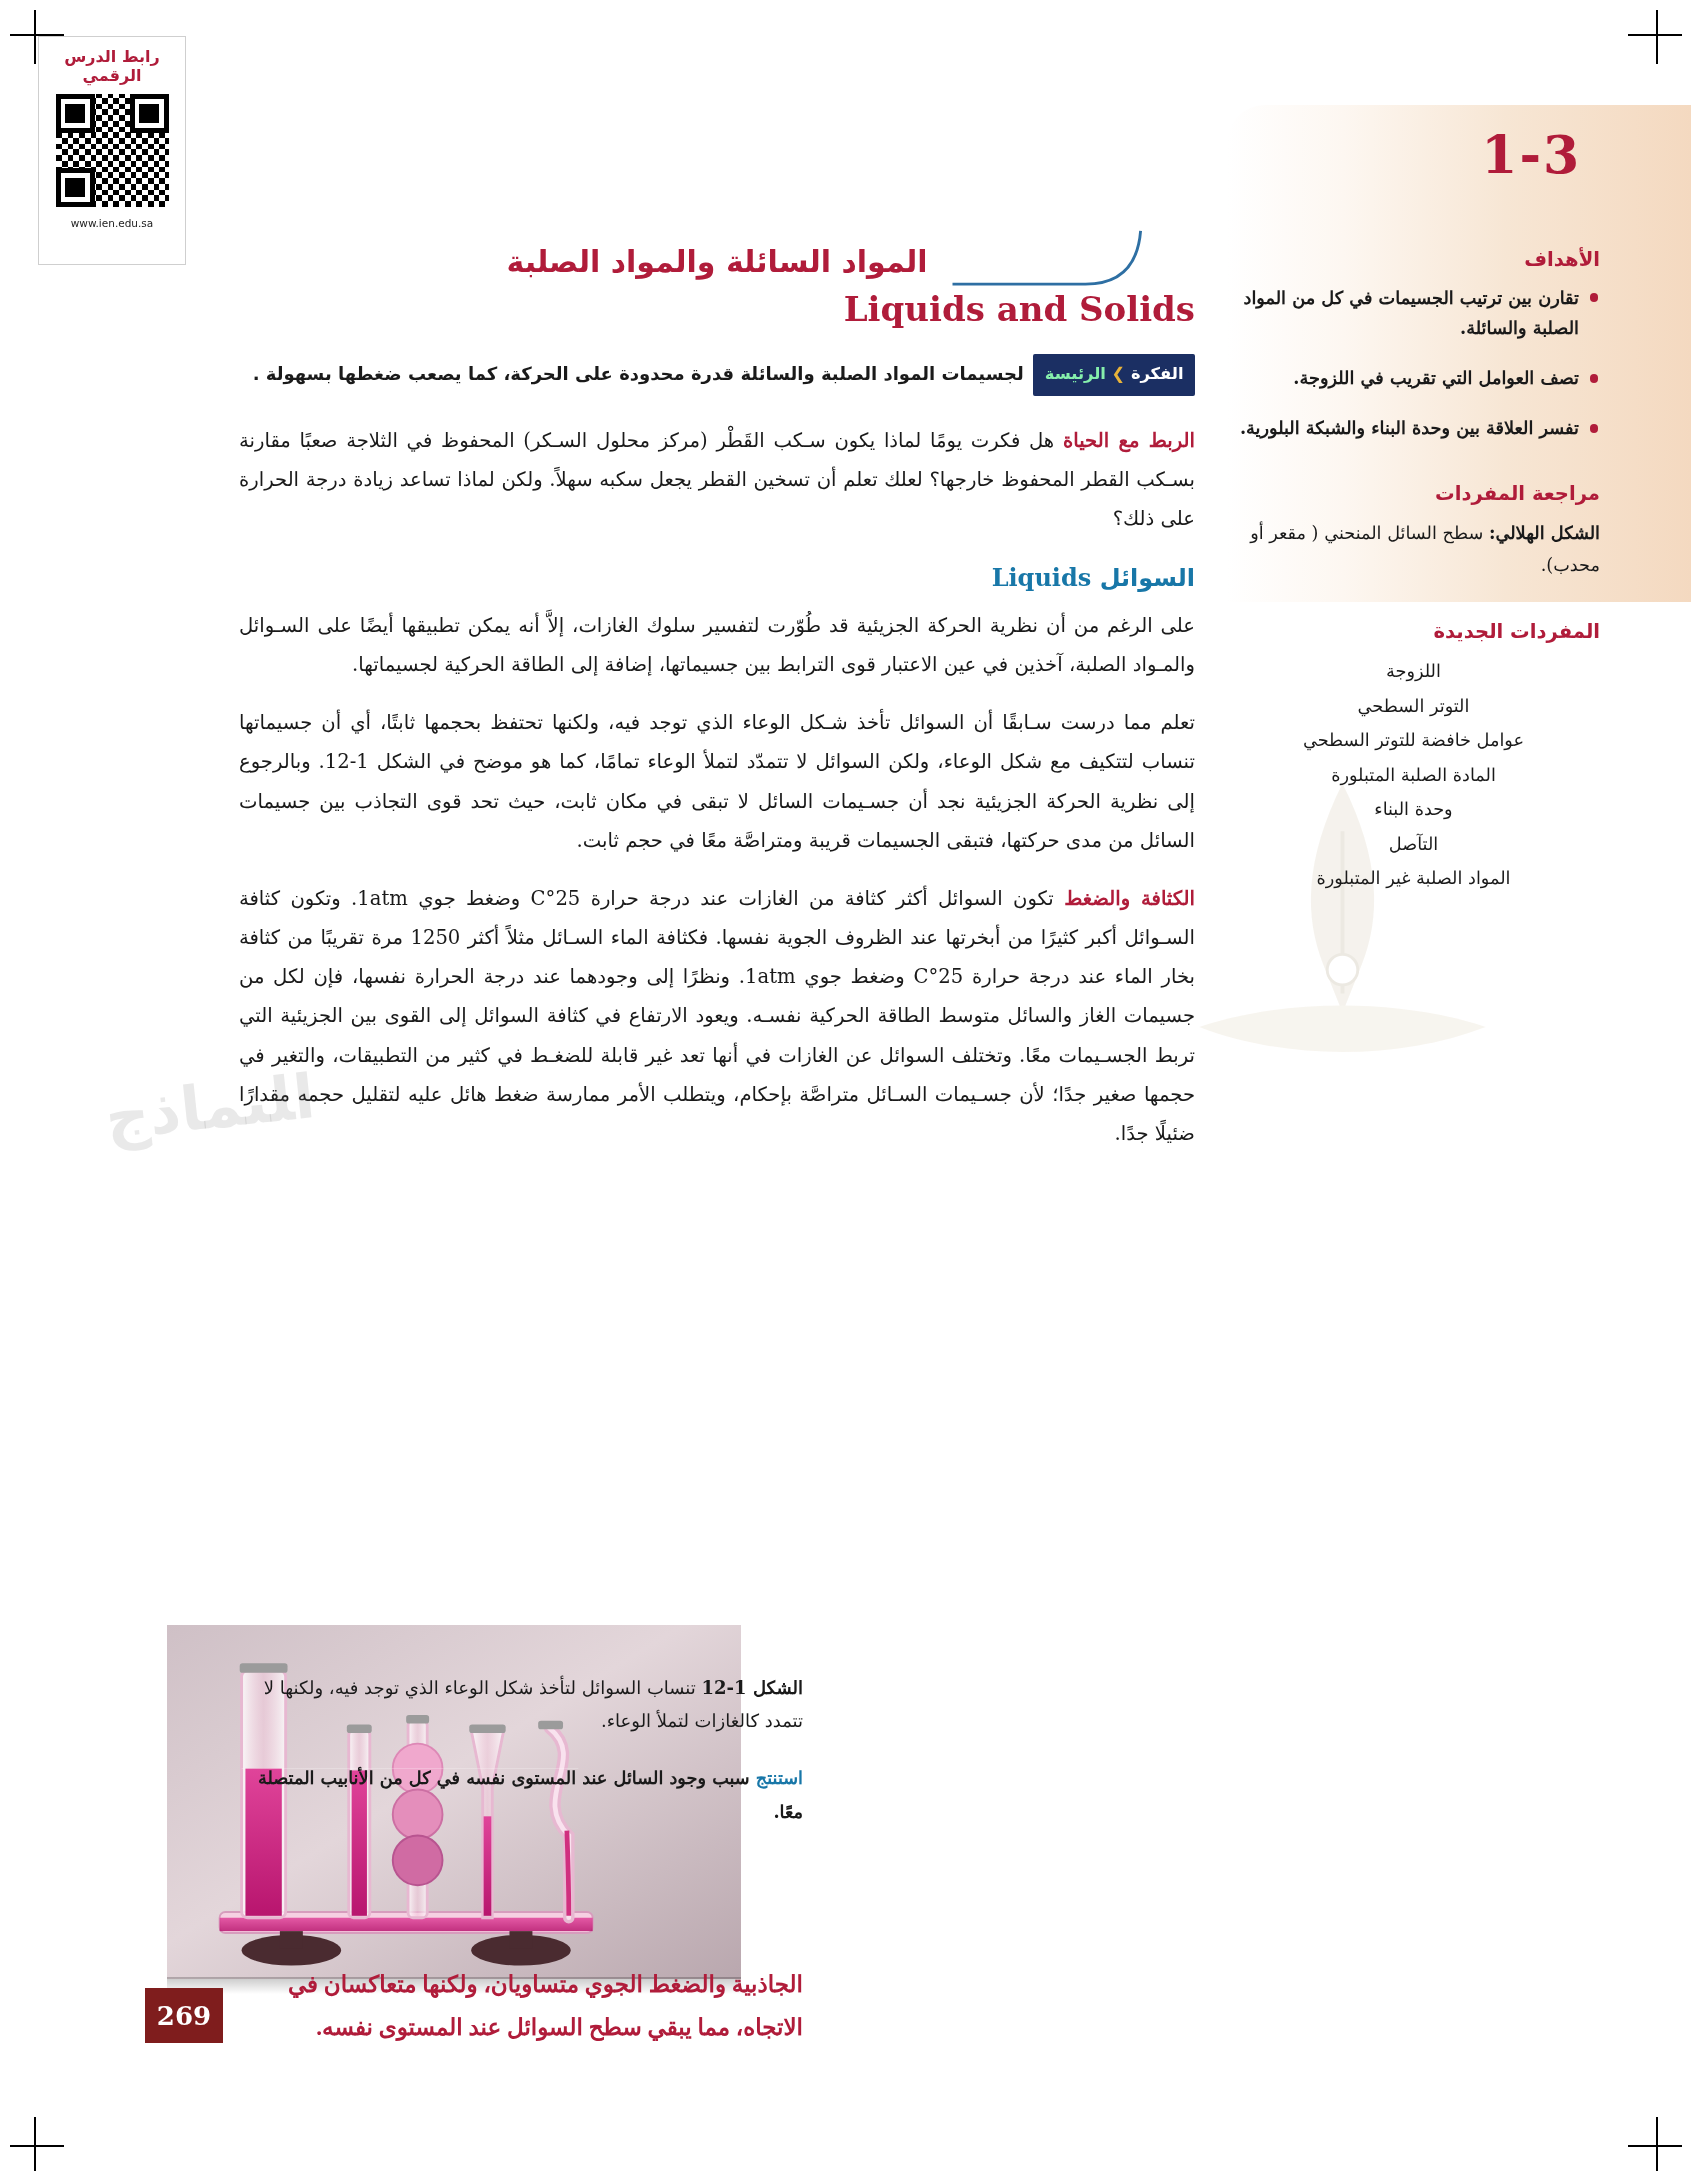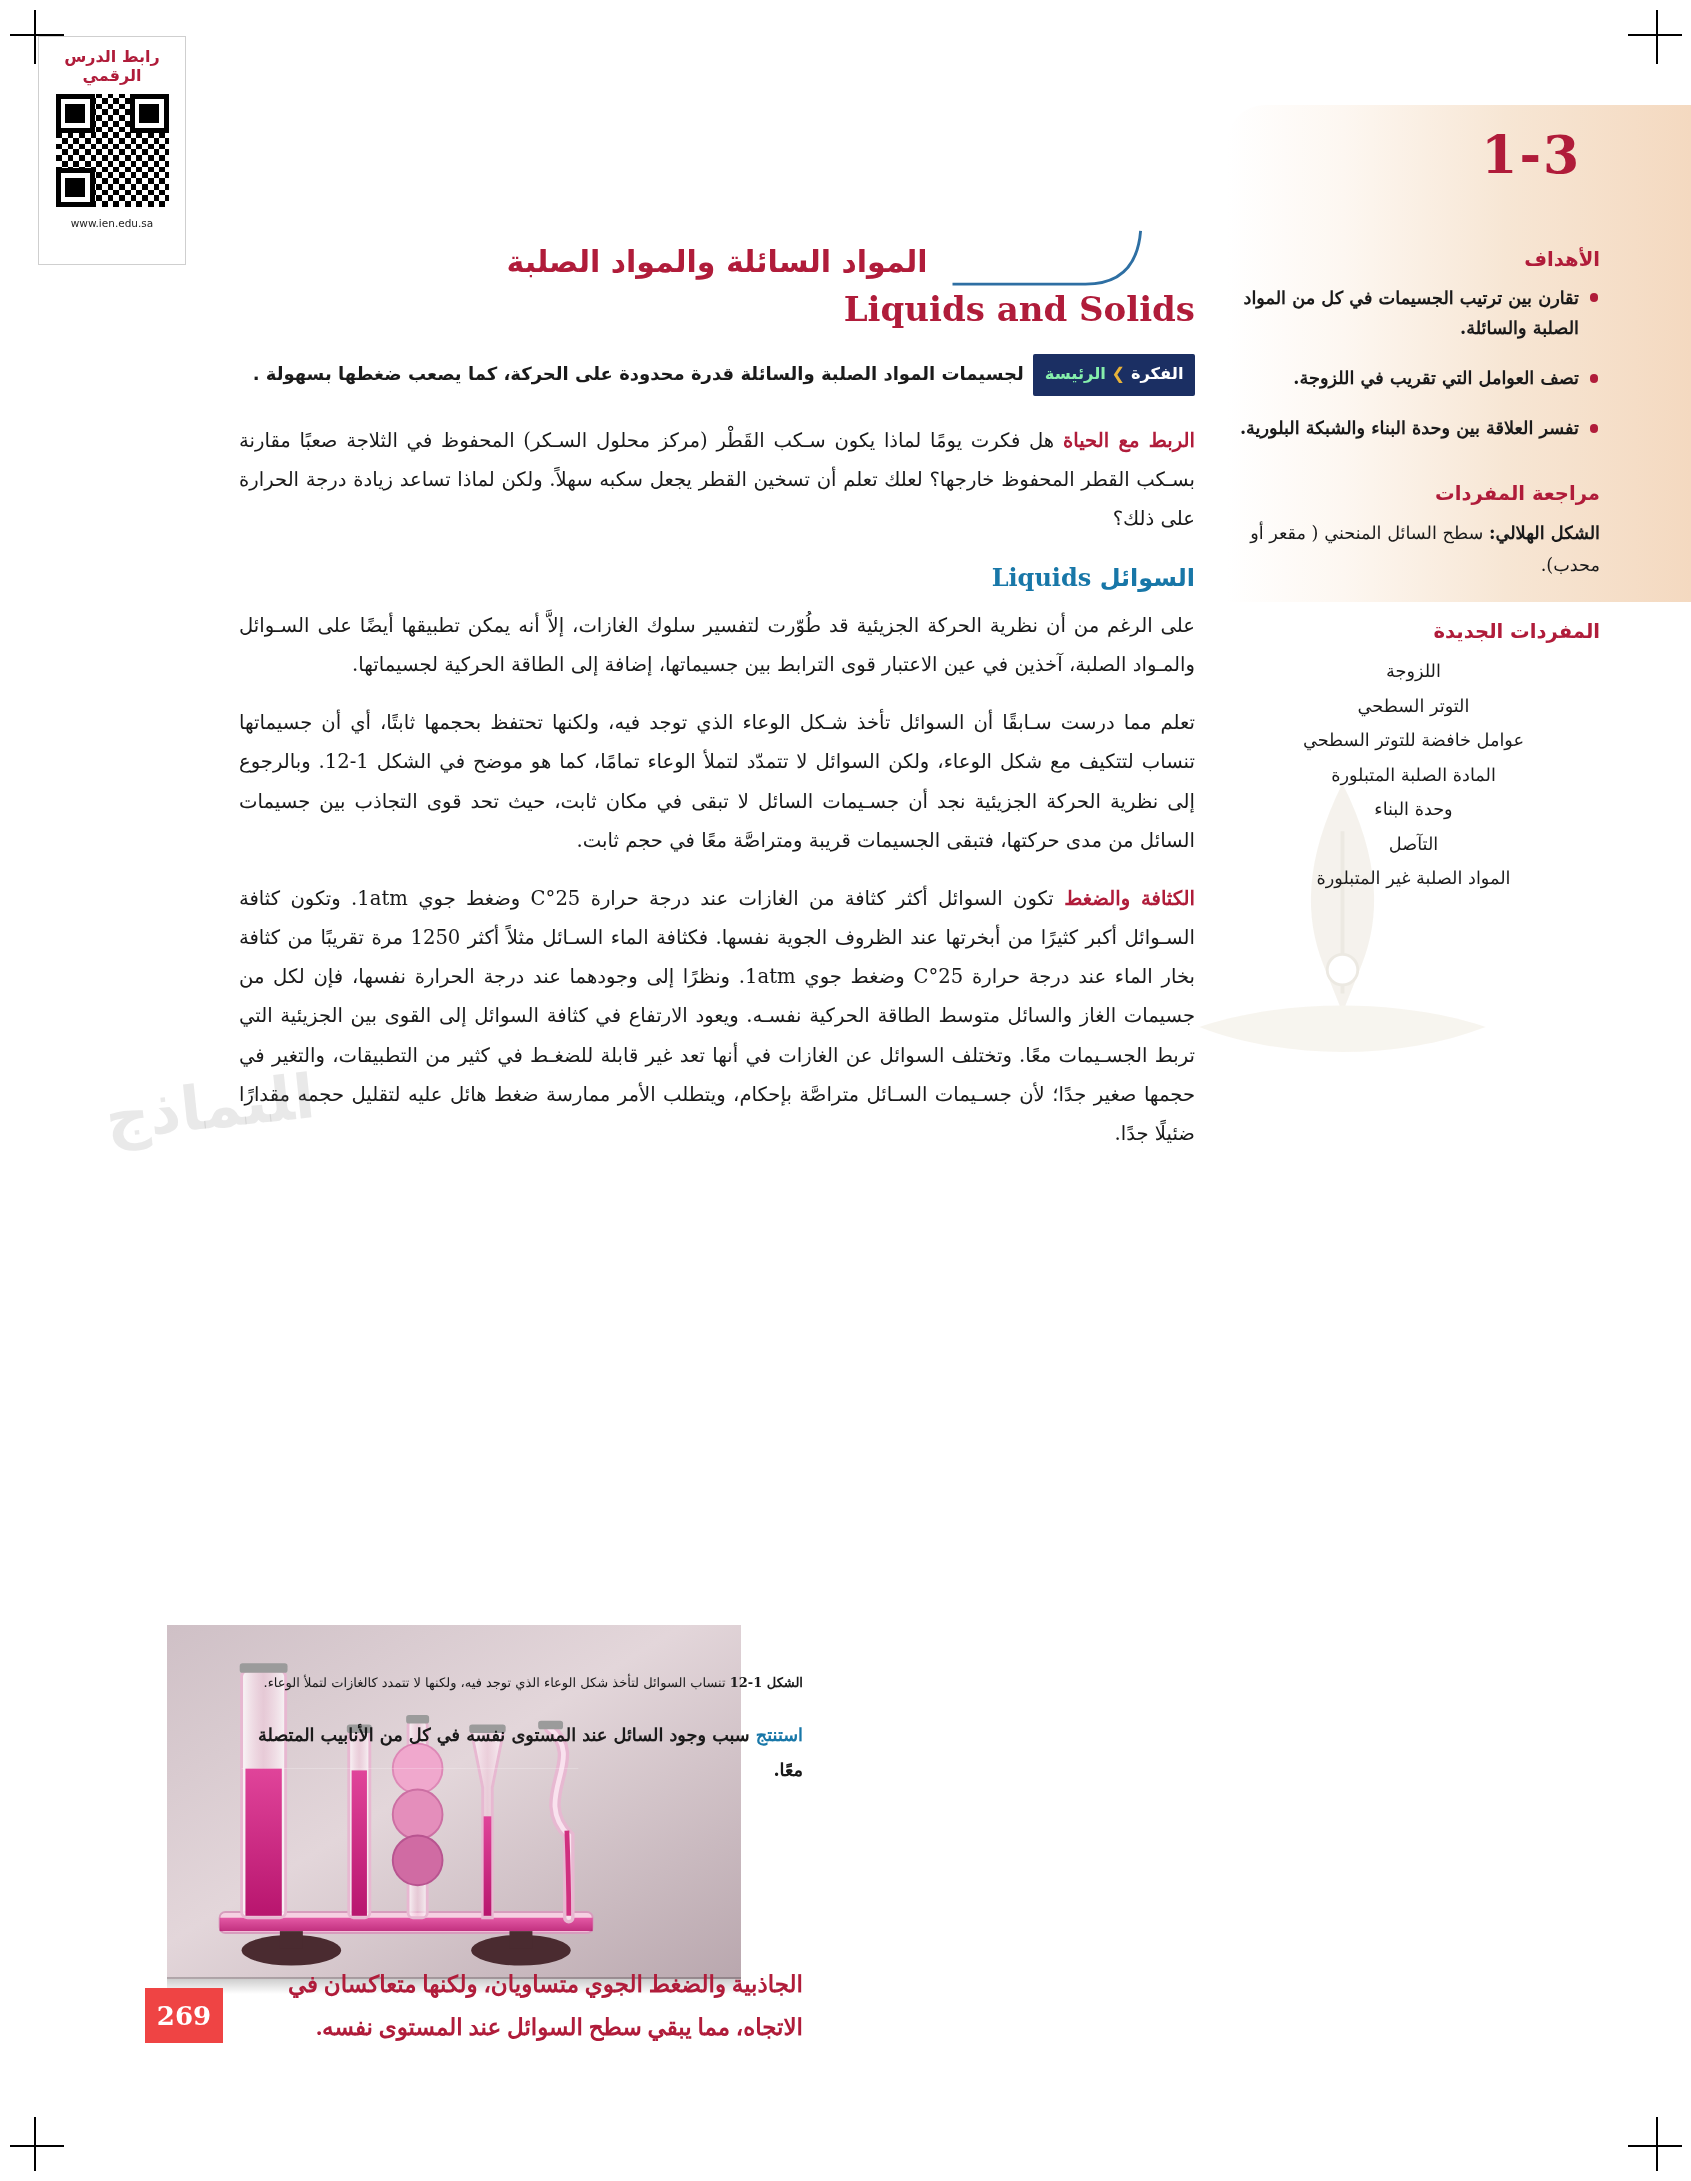--- a/index.html
+++ b/index.html
@@ -163,42 +163,42 @@
   .fig-shadow{
     position:absolute;left:167px;top:1977px;width:574px;height:17px;
     background:linear-gradient(to bottom,rgba(0,0,0,.22),rgba(0,0,0,0));
   }
   .caption{
     position:absolute;
     right:889px;top:1671px;width:564px;
     text-align:right;
   }
   .cap-main{
-    font-size:13px;line-height:1.85;
+    font-size:18px;line-height:1.85;
     font-family:"DejaVu Serif","Liberation Serif",serif;
   }
   .cap-main b{font-weight:bold;}
   .cap-q{
     margin-top:23px;font-size:17.7px;line-height:1.9;
     font-family:"DejaVu Serif","Liberation Serif",serif;
   }
   .cap-q .kw{color:#1877a8;font-weight:bold;}
   .cap-q b{font-weight:bold;}
 
   .closing{
     position:absolute;
     right:889px;top:1964px;width:574px;
     color:#b01c3a;font-weight:bold;font-size:23px;line-height:1.85;
     text-align:right;
     font-family:Liberation Serif, serif;
   }
 
   .pagenum{
     position:absolute;left:145px;top:1988px;
-    width:78px;height:55px;background:#ef4444;color:#fff;
+    width:78px;height:55px;background:#7f1d1d;color:#fff;
     display:flex;align-items:center;justify-content:center;
     font-size:26px;font-weight:bold;
     font-family:"DejaVu Serif","Liberation Serif",serif;
   }
 
   .wm{
     position:absolute;left:105px;top:1071px;
     font-size:61px;color:rgba(120,120,120,.16);
     font-weight:bold;transform:rotate(-6deg);
     white-space:nowrap;pointer-events:none;

